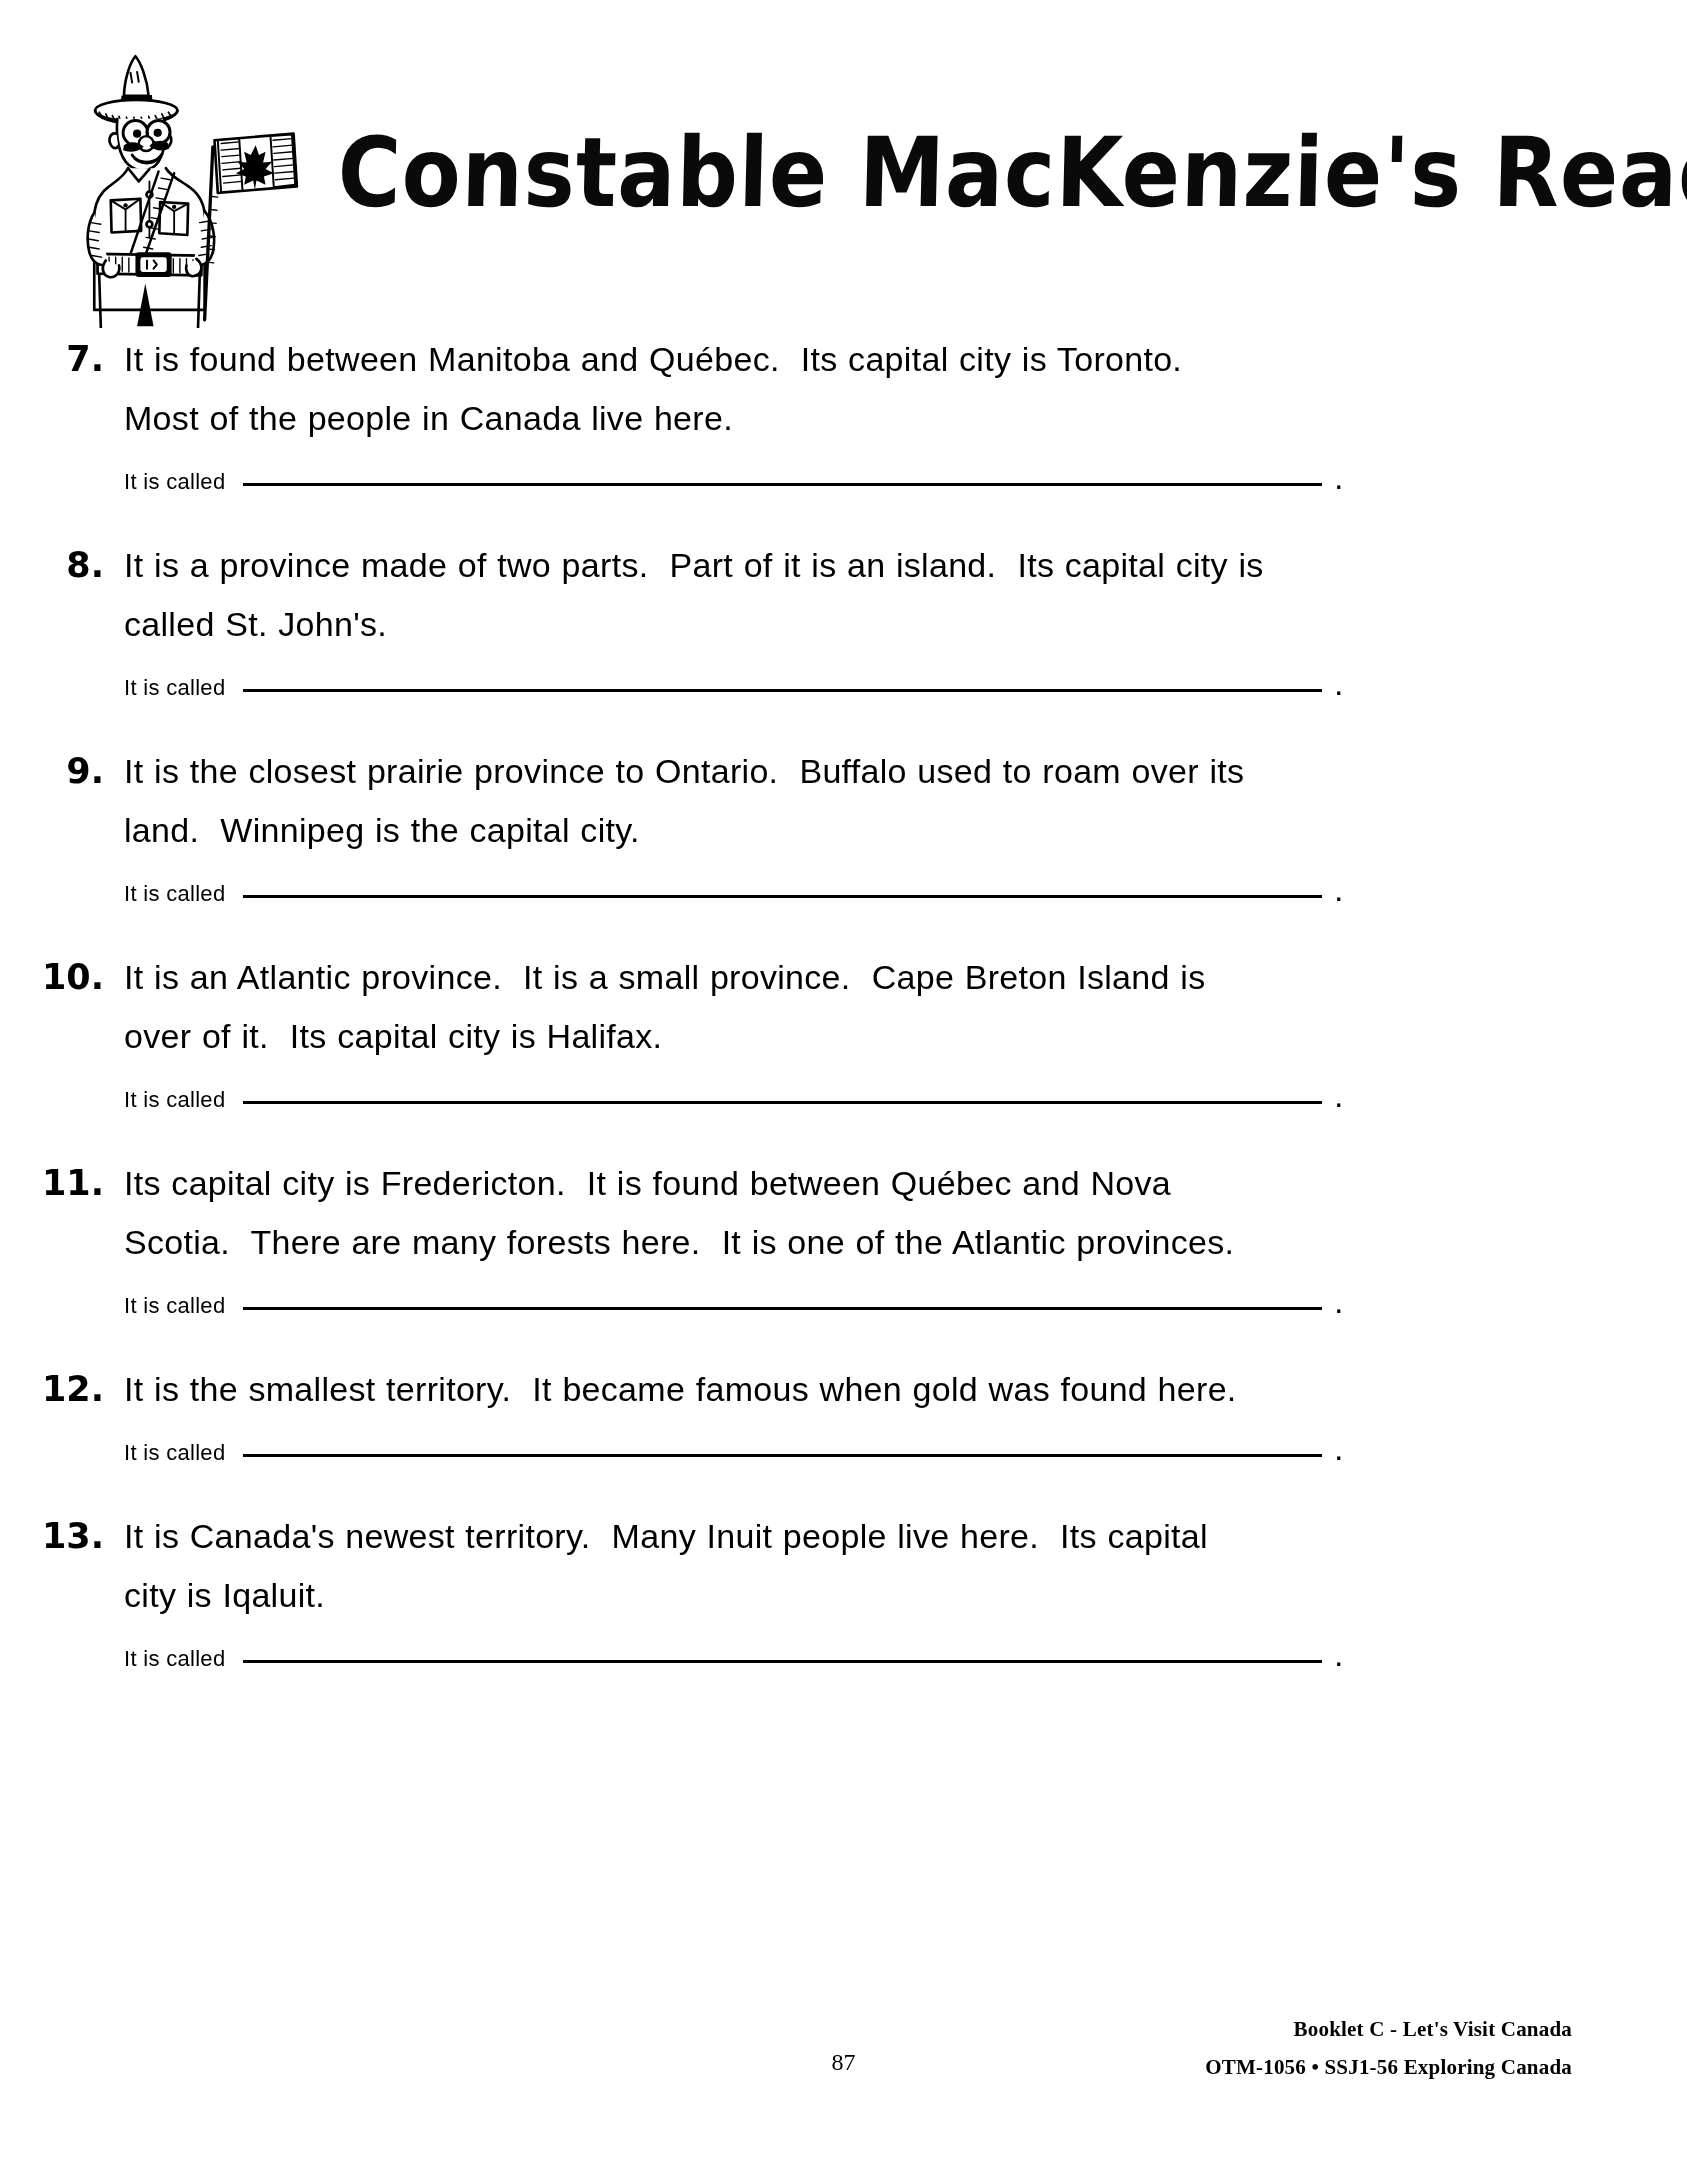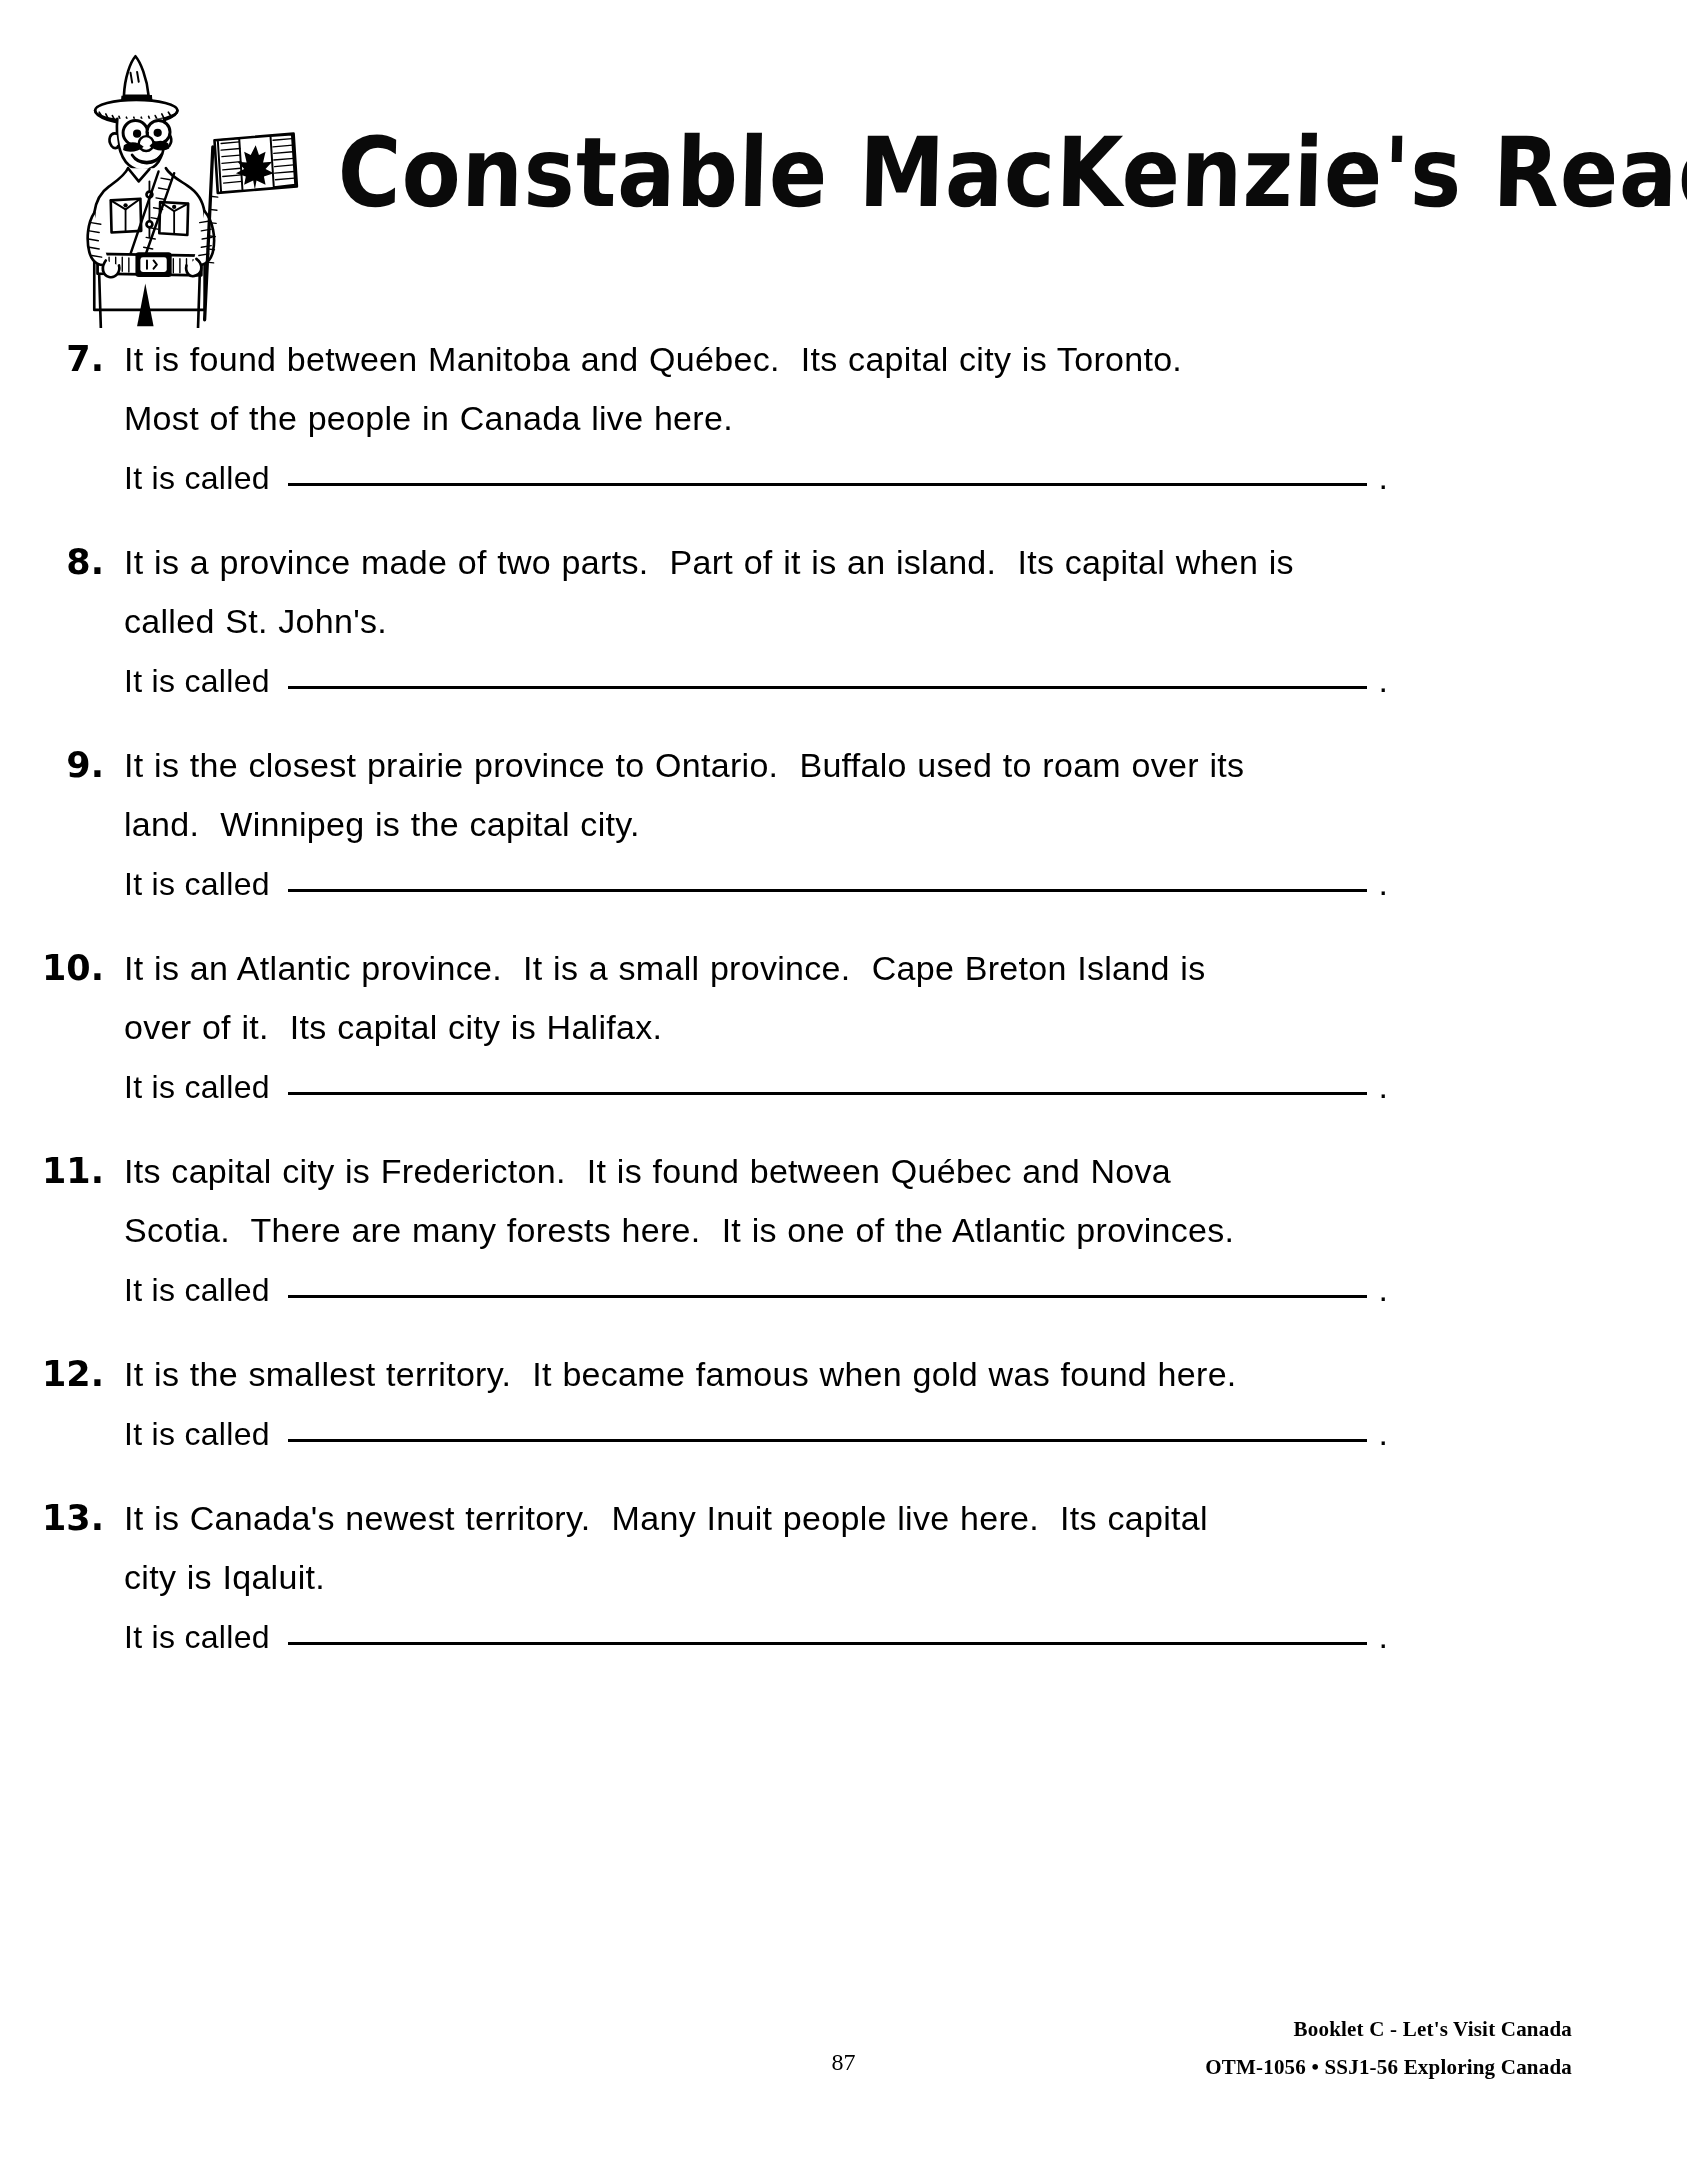--- a/index.html
+++ b/index.html
@@ -88,21 +88,21 @@
     word-spacing: 0.8px;
     white-space: pre-wrap;
   }
   .answer-row {
     display: flex;
     align-items: baseline;
     line-height: 59px;
   }
   .answer-label {
     font-family: "Liberation Sans", sans-serif;
-    font-size: 32px;
+    font-size: 22px;
     letter-spacing: 0.3px;
     white-space: nowrap;
   }
   .answer-rule {
     flex: 1;
     position: relative;
     height: 34px;
     margin-left: 18px;
     margin-right: 11.5px;
     max-width: 1079px;
@@ -311,21 +311,21 @@
             <span class="answer-period">.</span>
           </div>
         </div>
       </div>
     </div>
 
     <div class="question">
       <div class="q-row">
         <div class="q-num">8.</div>
         <div class="q-body">
-          <div class="q-line">It is a province made of two parts.  Part of it is an island.  Its capital when is</div>
+          <div class="q-line">It is a province made of two parts.  Part of it is an island.  Its capital city is</div>
           <div class="q-line">called St. John's.</div>
           <div class="answer-row">
             <span class="answer-label">It is called</span>
             <span class="answer-rule"></span>
             <span class="answer-period">.</span>
           </div>
         </div>
       </div>
     </div>
 

